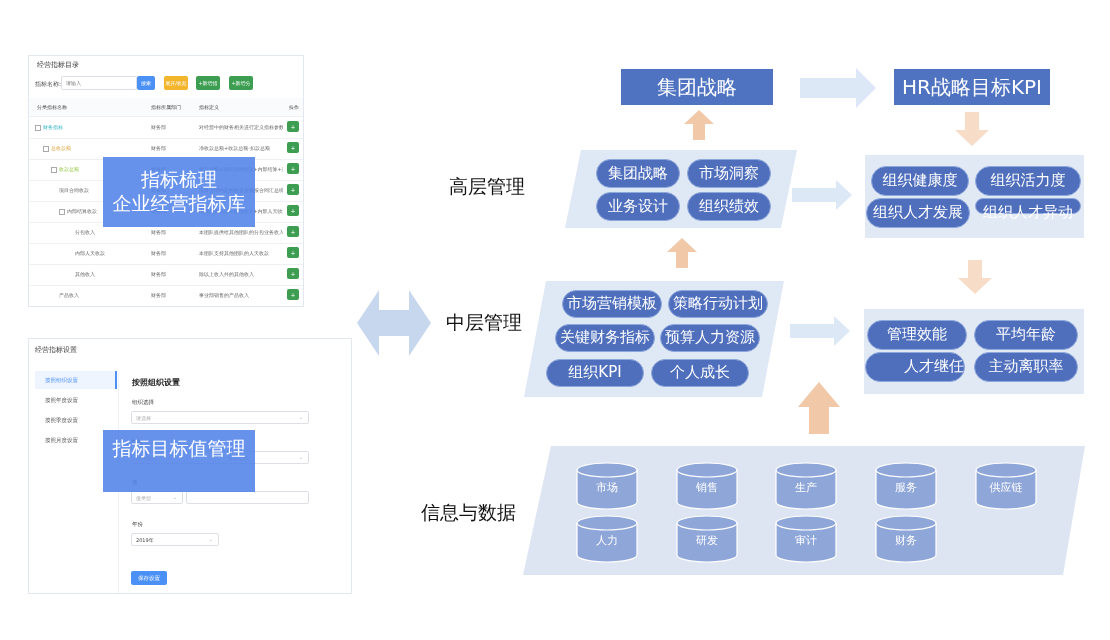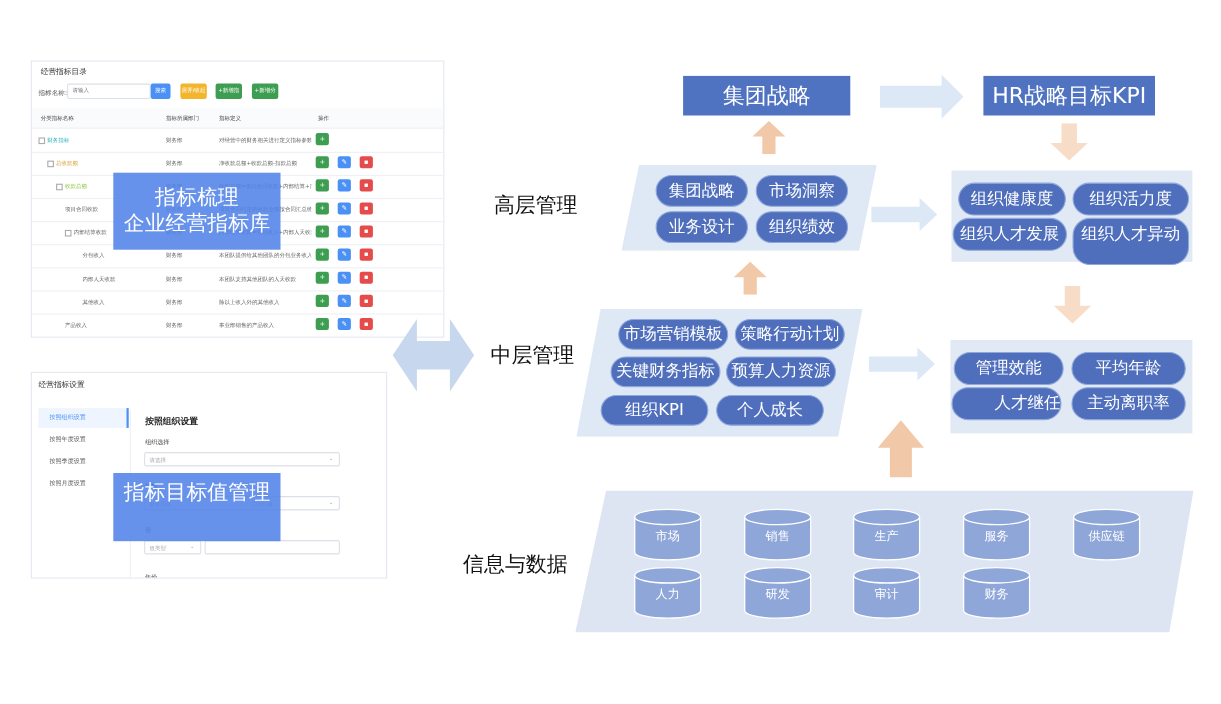--- a/index.html
+++ b/index.html
@@ -1,40 +1,40 @@
 <!DOCTYPE html>
 <html><head>
 <meta charset="utf-8">
 <style>
   html,body{margin:0;padding:0;}
   body{width:1110px;height:640px;background:#ffffff;position:relative;overflow:hidden;font-family:"DejaVu Sans","Liberation Sans",sans-serif;}
   .abs{position:absolute;}
   
   .panel{position:absolute;background:#fff;border:1px solid #e3e8ef;box-sizing:border-box;overflow:hidden;}
-  #p1{left:28px;top:55px;width:376px;height:252px;}
+  #p1{left:28px;top:55px;width:276px;height:252px;}
   #p1 .title{position:absolute;left:8px;top:4px;font-size:7px;color:#333;}
   #p1 .search-label{position:absolute;left:6px;top:24px;font-size:6px;color:#555;}
   #p1 .search-input{position:absolute;left:32px;top:20px;width:76px;height:14px;border:1px solid #dcdfe6;border-radius:2px;font-size:5px;color:#bbb;box-sizing:border-box;padding:3px 4px;}
   .btn{position:absolute;height:14px;border-radius:2px;color:#fff;font-size:5px;line-height:14px;text-align:center;}
   .btn-blue{background:#4a90f5;}
   .btn-yellow{background:#f3b52c;}
   .btn-green{background:#3d9e52;}
   #p1 .thead{position:absolute;left:0;top:42px;width:100%;height:18px;background:#fafbfc;border-bottom:1px solid #eef0f3;}
   #p1 .th{position:absolute;top:6px;font-size:5px;color:#444;}
   .row{position:absolute;left:0;width:100%;height:21px;border-bottom:1px solid #eef0f3;}
   .cell{position:absolute;top:7px;font-size:5px;color:#666;white-space:nowrap;}
   .ab{position:absolute;top:4px;width:12px;height:11px;border-radius:2px;color:#fff;font-size:6px;line-height:11px;text-align:center;}
   .ab.g{background:#3d9e52;} .ab.b{background:#4a90f5;} .ab.r{background:#e64b4b;}
   .tree-box{display:inline-block;width:4px;height:4px;border:1px solid #aaa;margin-right:2px;vertical-align:middle;}
   
   .overlay{position:absolute;background:rgba(82,131,232,0.88);color:#fff;text-align:center;font-size:19px;line-height:24px;}
   #ov1{left:103px;top:157px;width:152px;height:70px;padding-top:10px;box-sizing:border-box;}
   #ov2{left:103px;top:430px;width:152px;height:62px;padding-top:6px;box-sizing:border-box;}
   
-  #p2{left:28px;top:338px;width:324px;height:188px;}
+  #p2{left:28px;top:338px;width:324px;height:256px;}
   #p2 .title{position:absolute;left:6px;top:6px;font-size:7px;color:#333;}
   #p2 .menu{position:absolute;left:6px;width:82px;height:18px;font-size:5.5px;color:#555;line-height:18px;padding-left:10px;box-sizing:border-box;}
   #p2 .menu.active{background:#eef5ff;color:#4a90f5;border-right:2px solid #4a90f5;}
   #p2 .vline{position:absolute;left:89px;top:34px;width:1px;height:220px;background:#eef0f3;}
   #p2 .sec-title{position:absolute;left:103px;top:38px;font-size:8px;color:#222;font-weight:bold;}
   #p2 .flabel{position:absolute;font-size:5.5px;color:#444;}
   #p2 .sel{position:absolute;height:13px;border:1px solid #dcdfe6;border-radius:2px;box-sizing:border-box;font-size:5px;color:#aaa;padding:3px 4px;}
   #p2 .sel .chev{position:absolute;right:5px;top:2px;font-size:5px;color:#aaa;}
   #p2 .save{position:absolute;left:102px;top:232px;width:36px;height:14px;border-radius:2px;background:#4a90f5;color:#fff;font-size:5.5px;line-height:14px;text-align:center;}
   
@@ -228,21 +228,21 @@
     <div class="pill" style="left: 687px; top: 159px; width: 84px; height: 29px; line-height: 26px;">市场洞察</div>
     <div class="pill" style="left: 596px; top: 192px; width: 84px; height: 29px; line-height: 26px;">业务设计</div>
     <div class="pill" style="left: 687px; top: 192px; width: 84px; height: 29px; line-height: 26px;">组织绩效</div>
   </div>
 
 <div class="rbox" style="left:865px;top:155px;width:219px;height:83px;"></div>
 <div id="topResPills">
     <div class="pill" style="left: 871px; top: 166px; width: 98px; height: 30px; line-height: 27px;">组织健康度</div>
     <div class="pill" style="left: 975px; top: 166px; width: 106px; height: 30px; line-height: 27px;">组织活力度</div>
     <div class="pill" style="left: 866px; top: 198px; width: 104px; height: 30px; line-height: 27px;">组织人才发展</div>
-    <div class="pill" style="left: 975px; top: 198px; width: 106px; height: 43px; line-height: 27px;">组织人才异动</div>
+    <div class="pill" style="left: 975px; top: 198px; width: 106px; height: 16px; line-height: 27px;">组织人才异动</div>
   </div>
 
 <svg class="abs" style="left:524px;top:281px;" width="260" height="116">
   <polygon points="22,0 260,0 238,116 0,116" fill="#dfe8f5"></polygon>
 </svg>
 <div id="midPills">
     <div class="pill" style="left: 562px; top: 290px; width: 100px; height: 28px; line-height: 25px;">市场营销模板</div>
     <div class="pill" style="left: 668px; top: 290px; width: 100px; height: 28px; line-height: 25px;">策略行动计划</div>
     <div class="pill" style="left: 555px; top: 324px; width: 100px; height: 28px; line-height: 25px;">关键财务指标</div>
     <div class="pill" style="left: 660px; top: 324px; width: 100px; height: 28px; line-height: 25px;">预算人力资源</div>

